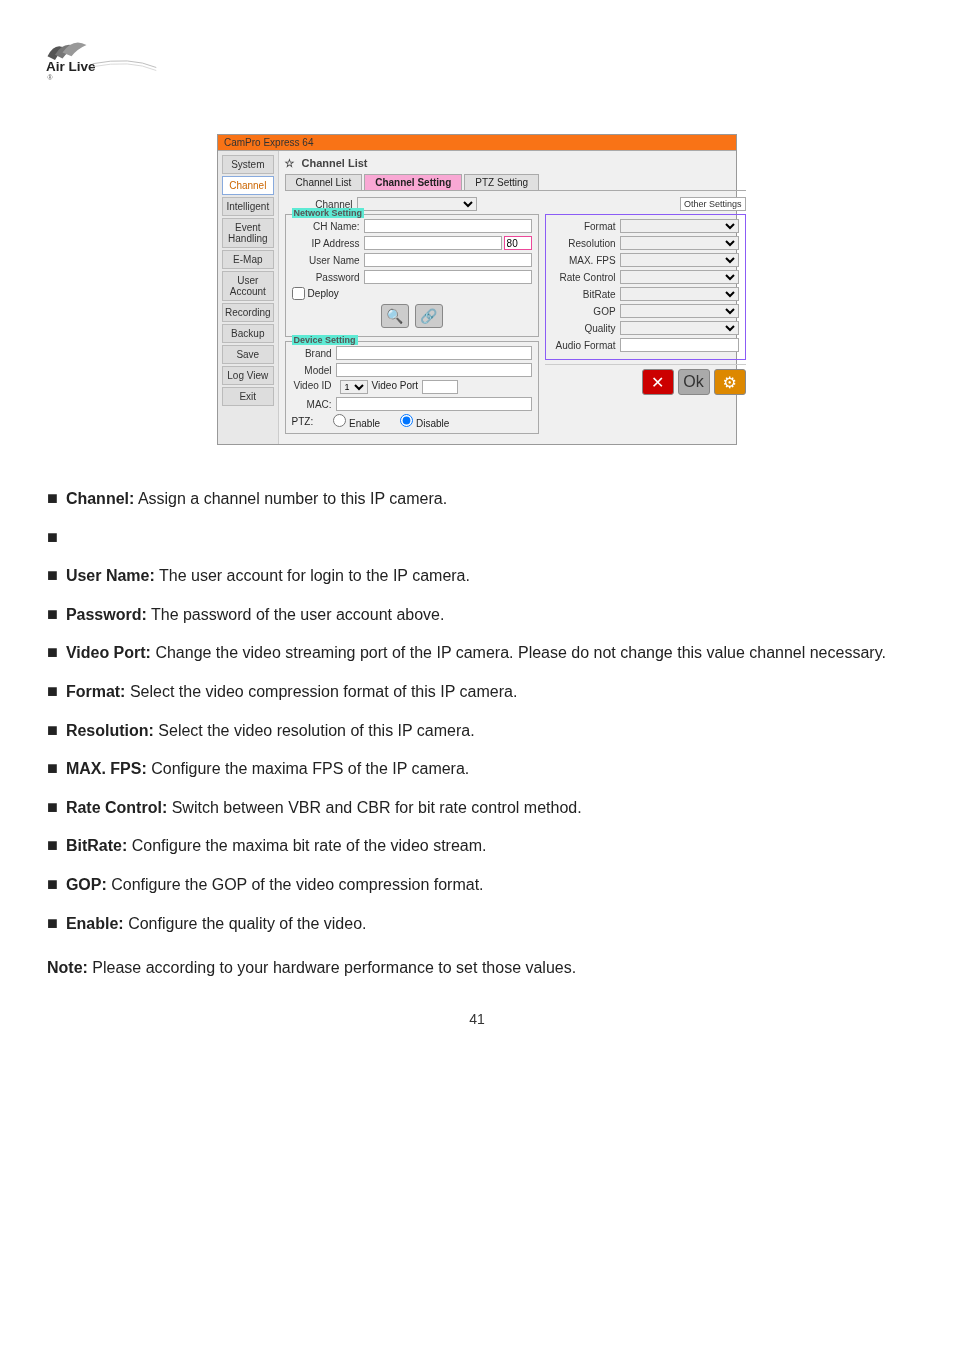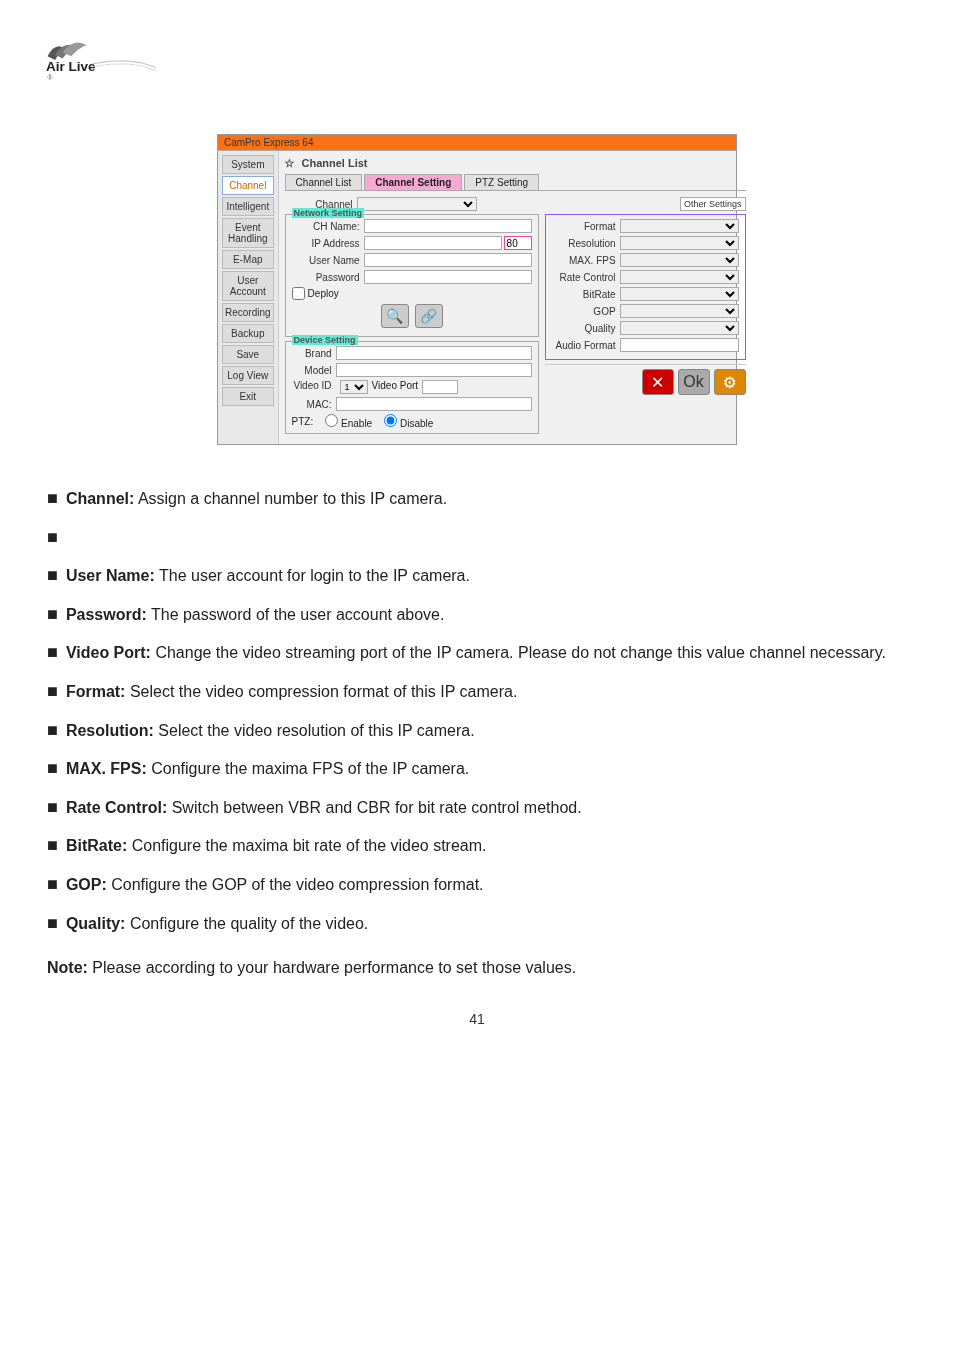--- a/index.html
+++ b/index.html
@@ -238,21 +238,21 @@
     .video-id-row {
       display: flex;
       align-items: flex-start;
       margin-bottom: 3px;
       gap: 4px;
     }
     .ptz-row {
       display: flex;
       align-items: center;
       font-size: 10px;
-      gap: 12px;
+      gap: 20px;
     }
     .bottom-icons {
       display: flex;
       justify-content: flex-end;
       gap: 4px;
       margin-top: 4px;
       padding-top: 4px;
       border-top: 1px solid #ccc;
     }
     .bottom-icon-btn {
@@ -569,21 +569,21 @@
     <span class="bullet">■</span>
     <span class="desc-text">
       <strong>GOP:</strong>
       <span>Configure the GOP of the video compression format.</span>
     </span>
   </div>
 
   <div class="desc-item">
     <span class="bullet">■</span>
     <span class="desc-text">
-      <strong>Quality:</strong>
+      <strong>Enable:</strong>
       <span>Configure the quality of the video.</span>
     </span>
   </div>
 
   <p class="note-line">
     <strong>Note:</strong>
     <span>Please according to your hardware performance to set those values.</span>
   </p>
 </div>
 

